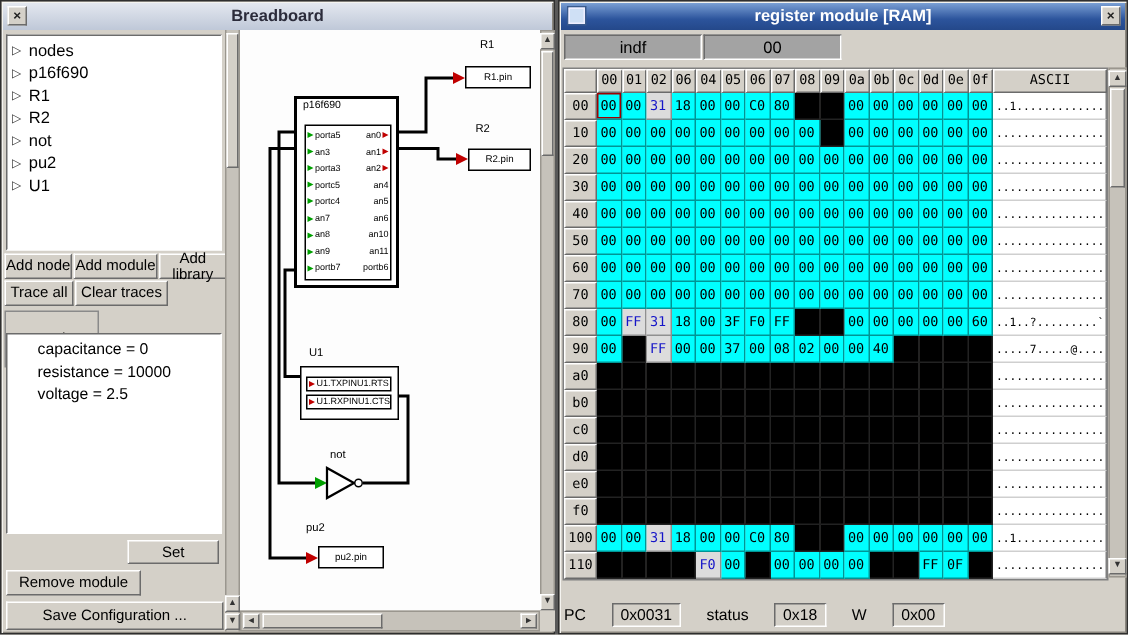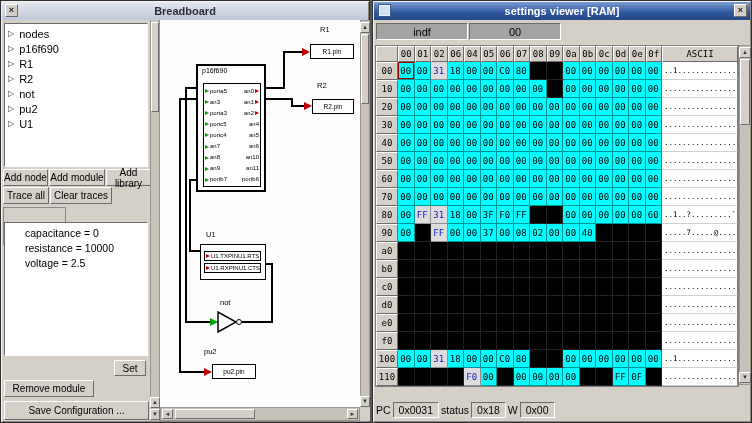--- a/index.html
+++ b/index.html
@@ -32,21 +32,21 @@
   .tri{font-size:8px;margin-right:5px;color:#333}
   .btn-row{position:absolute;left:1px;display:flex;width:147px;gap:1px}
   .btn-row .btn{height:17px;flex:none}
   .b-addnode{width:45px}.b-addmodule{width:56px}.b-addlibrary{width:45px}
   .b-traceall{width:46px}.b-cleartraces{width:62px}
   .settings-header{position:absolute;left:1px;top:187px;padding:12px 4px;border:1px solid #8a8a8a;
                    background:#d4d0c8;font-size:10.5px}
   .settings-box{position:absolute;left:2px;top:202px;width:144px;height:134px;background:#fff;
                 font-size:10.5px;padding:3px 20px;overflow:hidden}
   .set-line{line-height:15px;white-space:pre}
-  .set-btn{position:absolute;right:4px;top:340px;width:32px;height:16px}
+  .set-btn{position:absolute;right:4px;top:340px;width:61px;height:16px}
   .remove-btn{position:absolute;left:2px;top:360px;width:90px;height:17px}
   .save-btn{position:absolute;left:2px;top:381px;width:145px;height:19px}
 
   .vstrip{position:absolute;left:148px;top:0;bottom:0;width:10px;background:#c6c2ba;
           border-left:1px solid #9a968e;border-right:1px solid #9a968e}
   .vstrip .thumb{position:absolute;left:0;width:8px;top:2px;height:90px;background:#d4d0c8;
                  border:1px solid;border-color:#fff #6b6b6b #6b6b6b #fff}
   .sbtn{position:absolute;width:10px;height:11px;background:#d4d0c8;border:1px solid;
         border-color:#fff #6b6b6b #6b6b6b #fff;font:6px/9px "Liberation Sans",sans-serif;
         text-align:center;color:#333;overflow:hidden}
@@ -110,21 +110,21 @@
        white-space:pre;overflow:hidden;color:#000}
   .hdrcell{background:#d4d0c8;border:1px solid;border-color:#fff #6b6b6b #6b6b6b #fff;justify-content:center;
        font:9px "DejaVu Sans Mono",monospace;padding-left:0}
   .ram-vscroll{position:absolute;left:366px;top:44px;width:12px;height:340px;background:#c6c2ba;border:1px solid #9a968e}
   .ram-vscroll .sbtn{width:12px;height:11px;left:-1px}
   .ram-vscroll .up{top:1px}.ram-vscroll .down{bottom:1px}
   .ram-vscroll .thumb{position:absolute;left:0;width:10px;top:13px;height:66px;background:#d4d0c8;
        border:1px solid;border-color:#fff #6b6b6b #6b6b6b #fff}
 
   .statusbar{position:absolute;left:3px;bottom:3px;height:19px;right:3px;display:flex;align-items:center;
-             gap:2px;font-size:10.5px;color:#000}
+             gap:17px;font-size:10.5px;color:#000}
   .sb-box{border:1px solid;border-color:#6b6b6b #fff #fff #6b6b6b;background:#d4d0c8;padding:1px 5px;
           font-size:10.5px;min-width:34px;text-align:left}
 </style>
 </head>
 <body>
 
 <div class="win" style="left:0;top:0;width:370px;height:423px">
   <div class="titlebar inactive">
     <span class="tb-close left">×</span>
     <span>Breadboard</span>
@@ -303,21 +303,21 @@
       <div class="thumb"></div>
       <div class="sbtn rbtn">►</div>
     </div>
     <div class="corner"></div>
   </div>
 </div>
 
 <div class="win" style="left:372px;top:0;width:380px;height:423px">
   <div class="titlebar active">
     <span class="tb-icon"></span>
-    <span>settings viewer [RAM]</span>
+    <span>register module [RAM]</span>
     <span class="tb-close right">×</span>
   </div>
 
   <input class="entry name-entry sunken" readonly="" value="indf" style="">
   <input class="entry value-entry sunken" readonly="" value="00" style="">
 
   <div class="ram-table">
     <div class="ram-row hdr-row">
       <div class="acell"></div>
     <div class="hcell">00</div>

